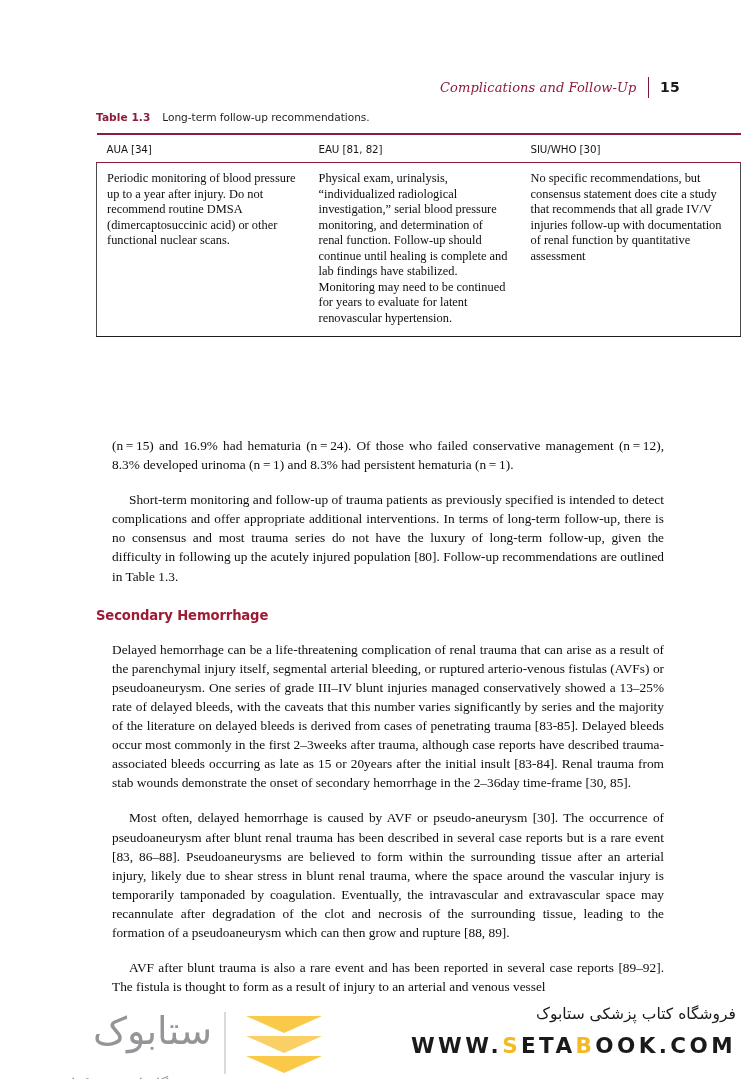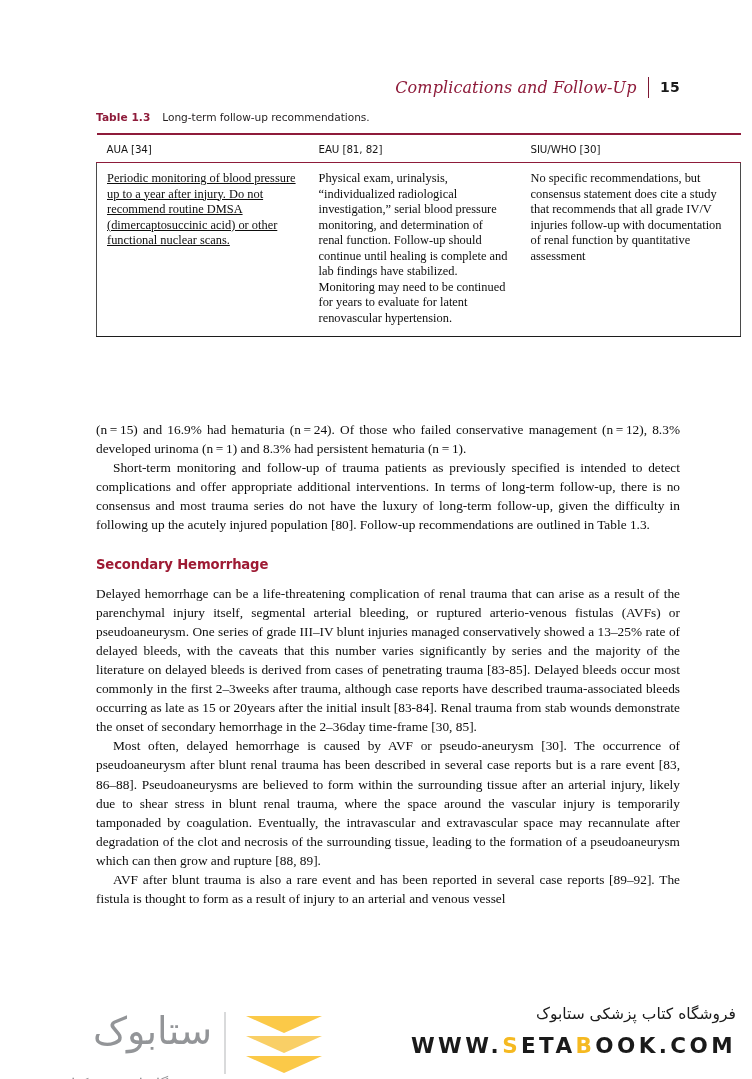--- a/index.html
+++ b/index.html
@@ -30,21 +30,21 @@
     top: 74px;
     width: 584px;
     height: 26px;
     display: flex;
     justify-content: flex-end;
     align-items: center;
   }
   .rh-title {
     font-family: "DejaVu Serif", serif;
     font-style: italic;
-    font-size: 16px;
+    font-size: 13px;
     letter-spacing: 0.1px;
     color: #8e1b3a;
     padding-right: 11px;
   }
   .rh-rule {
     width: 1.6px;
     height: 21px;
     background: #7d1733;
   }
   .rh-page {
@@ -101,32 +101,32 @@
   .tbl .bd-row td {
     font-family: "Liberation Serif", serif;
     font-size: 12.4px;
     line-height: 15.55px;
     color: #0d0d0d;
     text-align: left;
     vertical-align: top;
     padding: 8px 12px 10px 10px;
     border-bottom: 1.7px solid #1c1c1c;
   }
-  .tbl .bd-row td.col-first { border-left: 1px solid #4a4a4a; text-decoration: underline; }
+  .tbl .bd-row td.col-first { border-left: 1px solid #4a4a4a; }
   .tbl .bd-row td.col-last  { border-right: 1px solid #4a4a4a; }
 
   
   .body-text {
     position: absolute;
     left: 96px;
     top: 420px;
     width: 584px;
   }
   .body-text p {
-    margin: 0;
+    margin: 16px;
     font-family: "Liberation Serif", serif;
     font-size: 13.35px;
     line-height: 19.1px;
     color: #0d0d0d;
     text-align: justify;
     text-justify: inter-word;
     hyphens: none;
   }
   .body-text p.indent { text-indent: 17px; }
   .body-text p.no-indent { text-indent: 0; }

